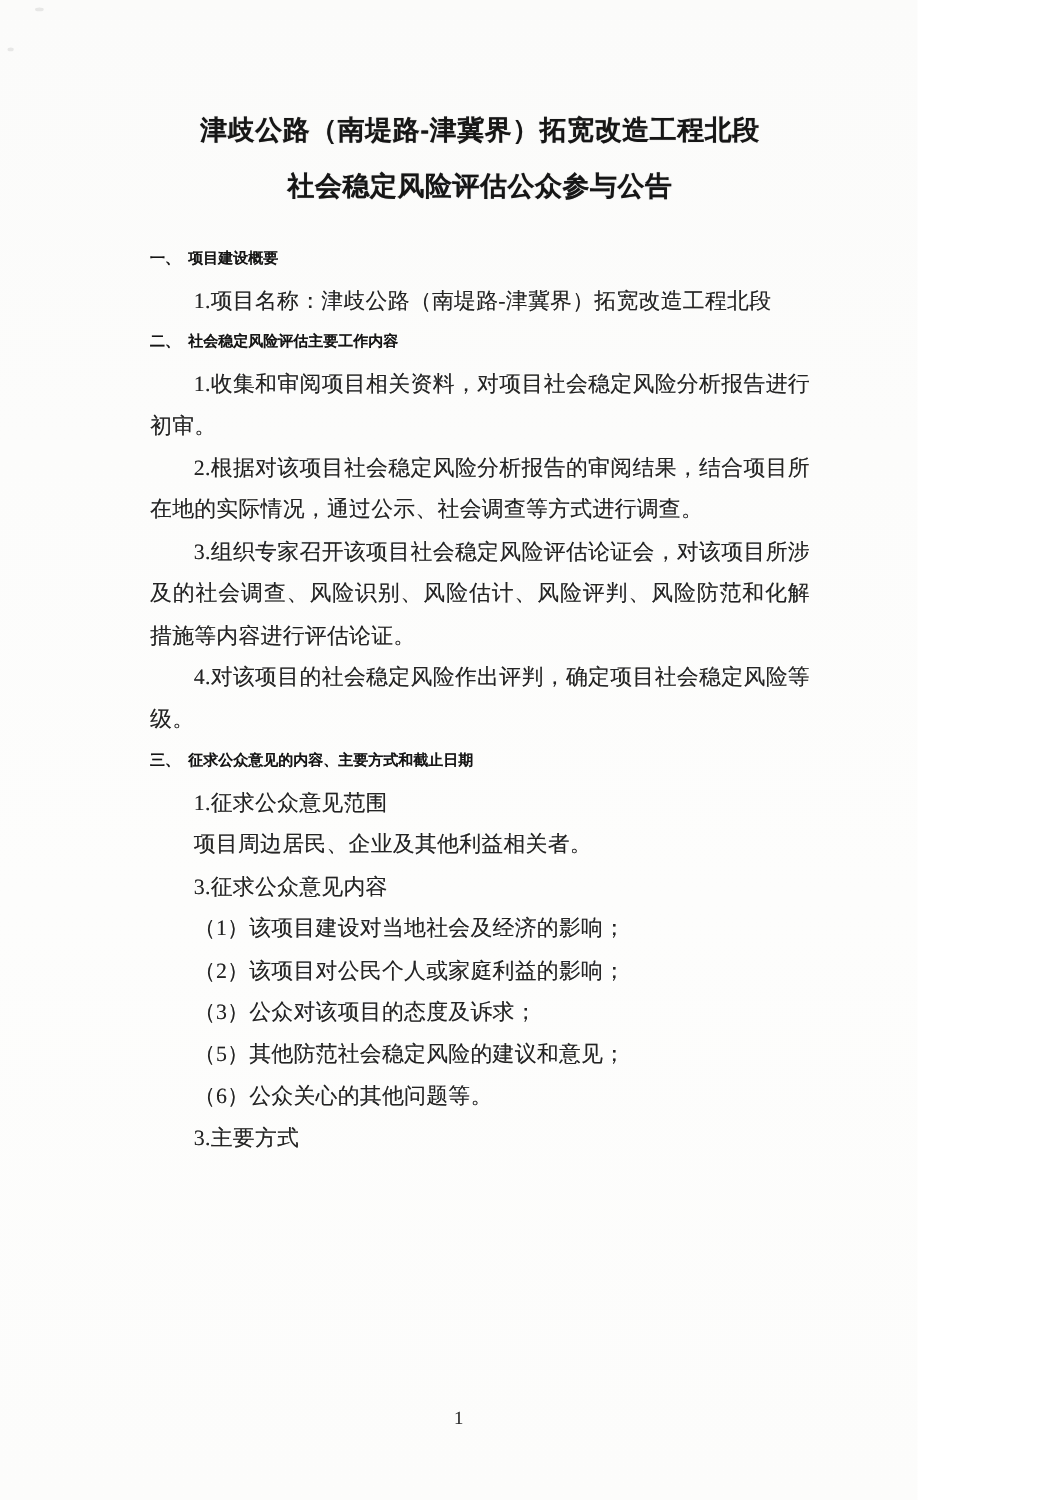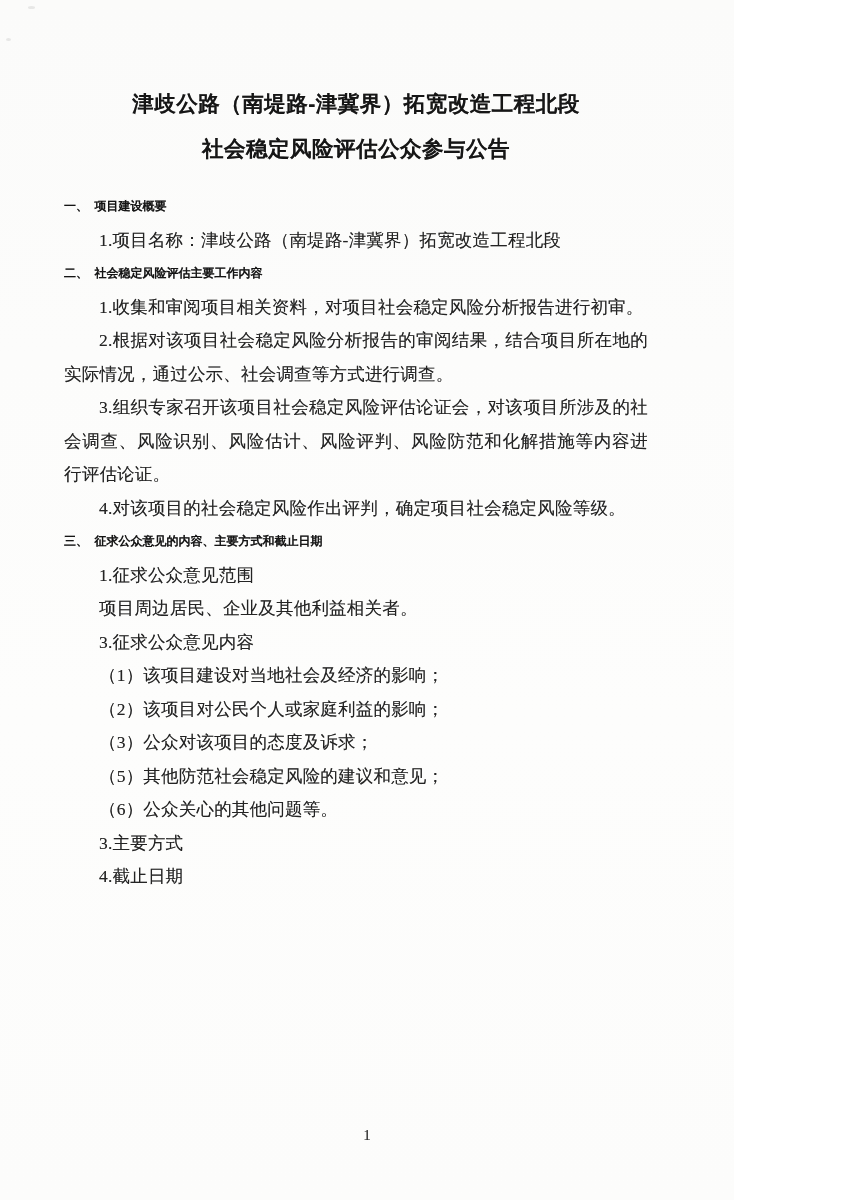--- a/index.html
+++ b/index.html
@@ -6,21 +6,21 @@
     margin: 0;
     padding: 0;
     background: #ffffff;
   }
   .page {
     position: relative;
     width: 734px;
     height: 1200px;
     margin: 0;
     box-sizing: border-box;
-    padding: 88px 86px 0 64px;
+    padding: 88px 86px 0 120px;
     background: linear-gradient(180deg, #fbfbfa 0%, #fdfdfc 60%, #fcfcfb 100%);
     overflow: hidden;
     font-family: "Liberation Serif", "DejaVu Serif", serif;
   }
   
   .speck {
     position: absolute;
     border-radius: 50%;
     background: rgba(60, 60, 60, 0.10);
   }
@@ -108,18 +108,17 @@
     </div>
     <p class="para">1.征求公众意见范围</p>
     <p class="para">项目周边居民、企业及其他利益相关者。</p>
     <p class="para">3.征求公众意见内容</p>
     <p class="para">（1）该项目建设对当地社会及经济的影响；</p>
     <p class="para">（2）该项目对公民个人或家庭利益的影响；</p>
     <p class="para">（3）公众对该项目的态度及诉求；</p>
     <p class="para">（5）其他防范社会稳定风险的建议和意见；</p>
     <p class="para">（6）公众关心的其他问题等。</p>
     <p class="para">3.主要方式</p>
-    <p class="para">4.截止日期</p>
 
   </div>
 
   <div class="page-number">1</div>
 </div>
 
 </body></html>

